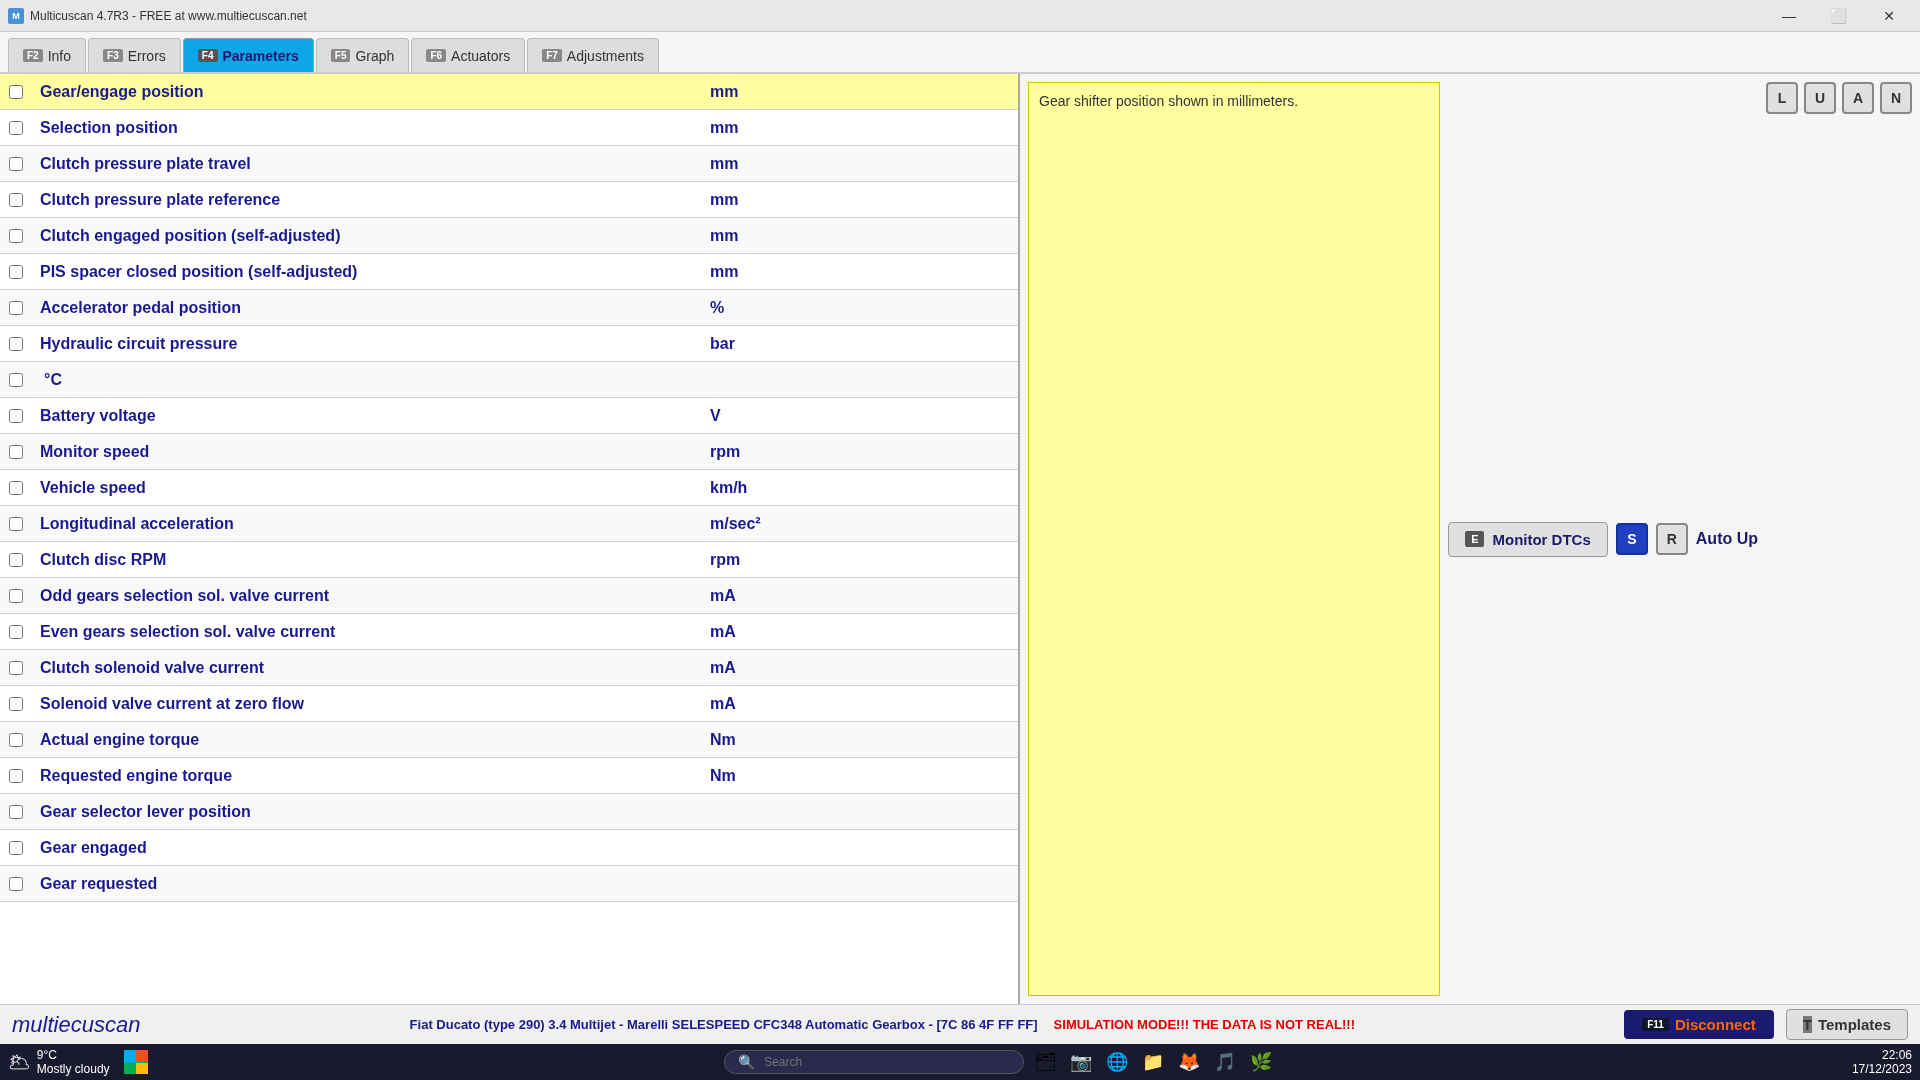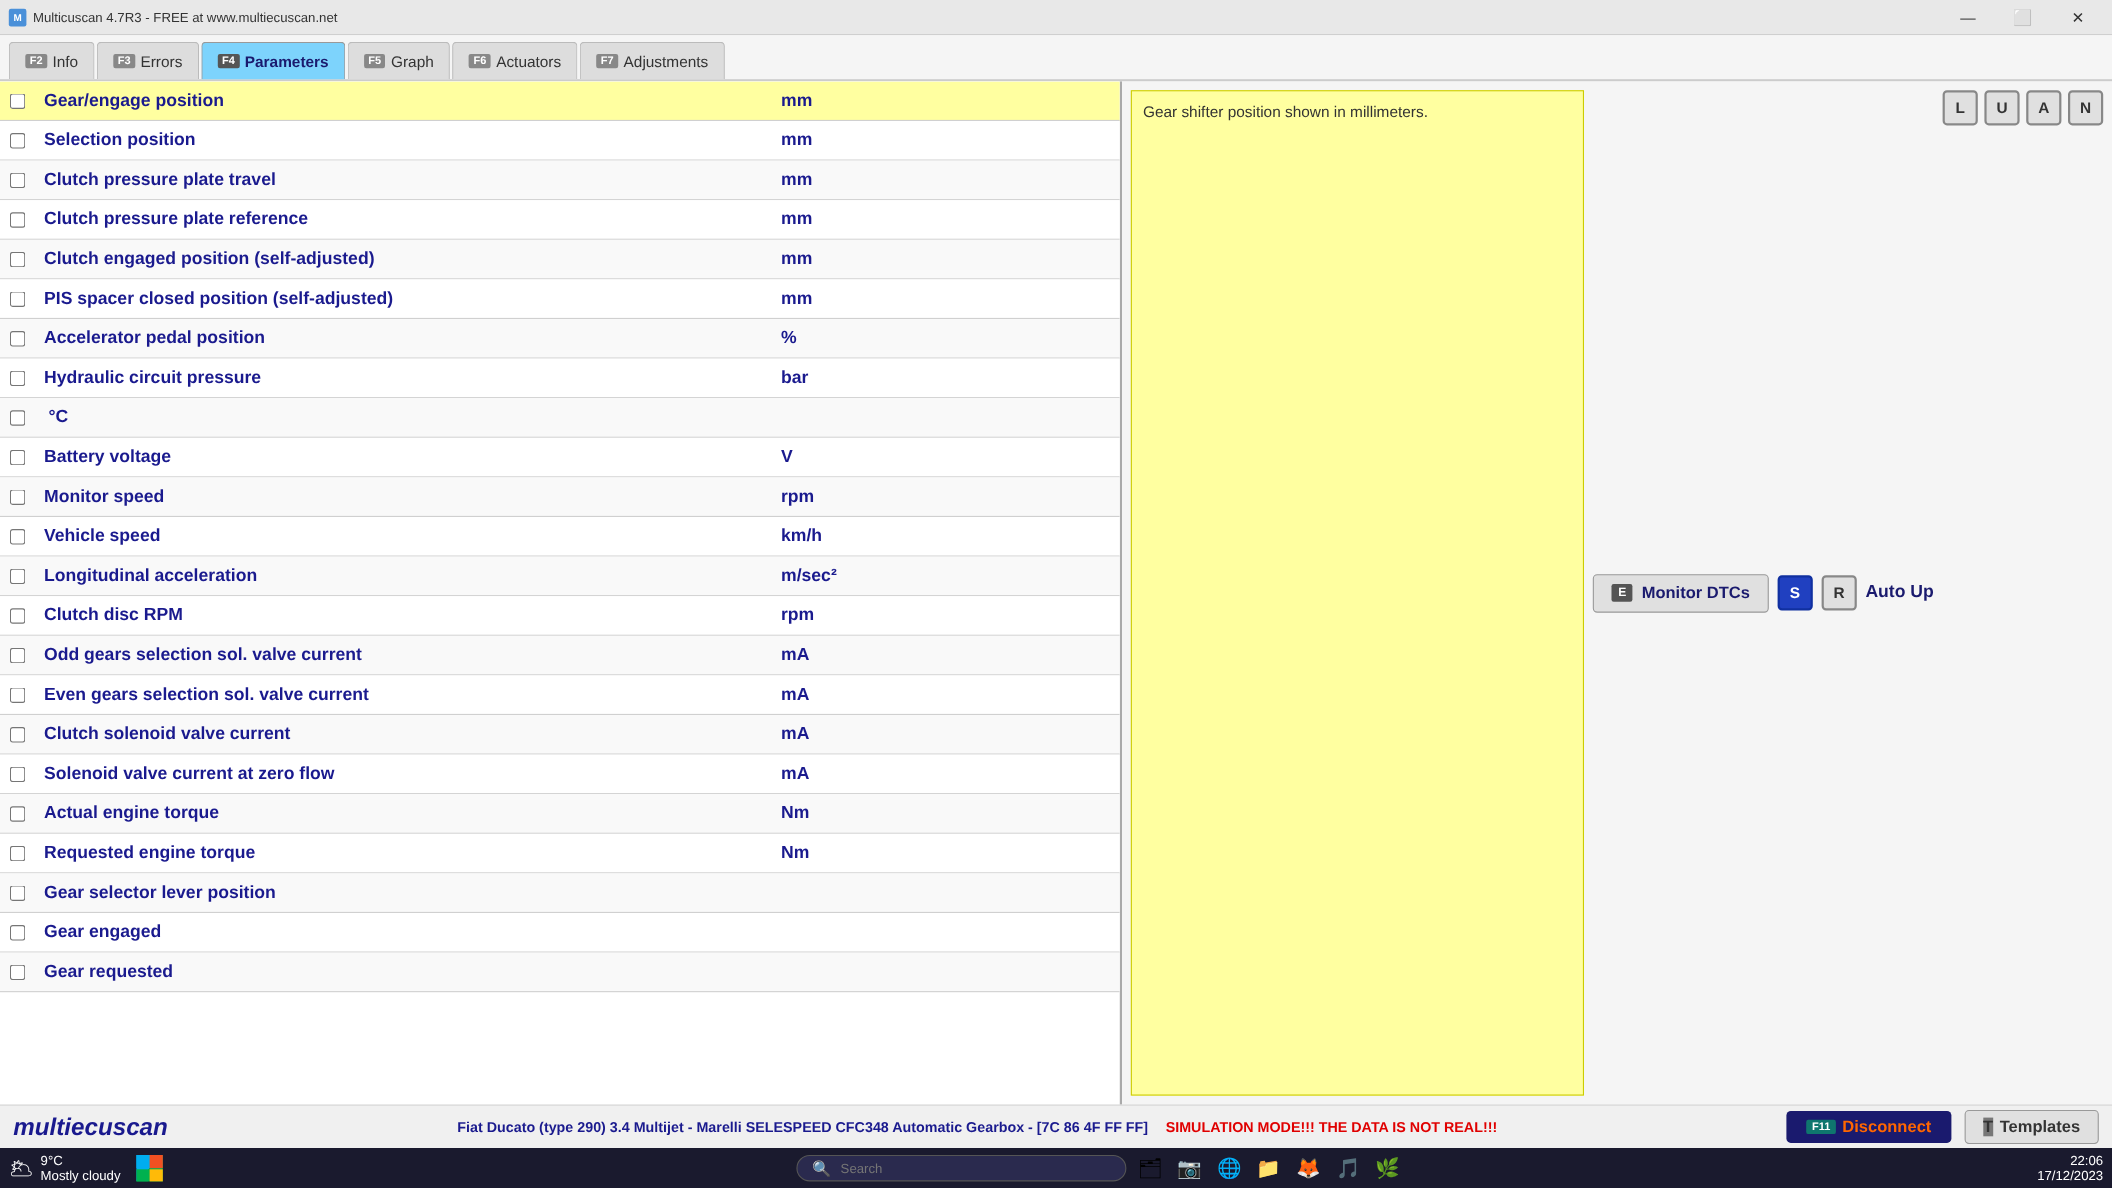--- a/index.html
+++ b/index.html
@@ -60,21 +60,21 @@
       border: 1px solid #bbb;
       border-bottom: none;
       background: #ddd;
       cursor: pointer;
       font-size: 14px;
       color: #333;
       border-radius: 4px 4px 0 0;
       height: 34px;
     }
     .tab.active {
-      background: #7dd3fc;
+      background: #0ea5e9;
       border-color: #999;
       font-weight: bold;
       color: #1a1a6e;
     }
     .tab-key {
       background: #888;
       color: white;
       font-size: 10px;
       padding: 1px 4px;
       border-radius: 2px;
@@ -214,21 +214,21 @@
       font-weight: bold;
       font-size: 13px;
     }
     .status-simulation {
       color: #e00000;
       font-weight: bold;
       font-size: 13px;
     }
     .status-logo {
       font-size: 22px;
-      font-weight: bold;
+      font-weight: normal;
       color: #1a1a8e;
       font-style: italic;
       margin-right: auto;
     }
     .status-right {
       display: flex;
       align-items: center;
       gap: 12px;
       margin-left: auto;
     }
@@ -239,21 +239,21 @@
       background: #1a1a6e;
       color: white;
       border: none;
       padding: 6px 18px;
       cursor: pointer;
       font-size: 15px;
       font-weight: bold;
       border-radius: 4px;
     }
     .disconnect-btn .key-badge {
-      background: #0f766e;
+      background: #0f172a;
       color: white;
       font-size: 10px;
       padding: 1px 5px;
       border-radius: 2px;
       font-weight: bold;
     }
     .disconnect-btn .disconnect-text { color: #ff6600; }
     .templates-btn {
       display: flex;
       align-items: center;

